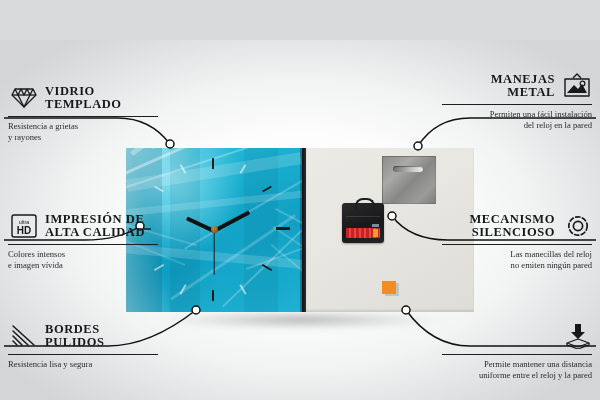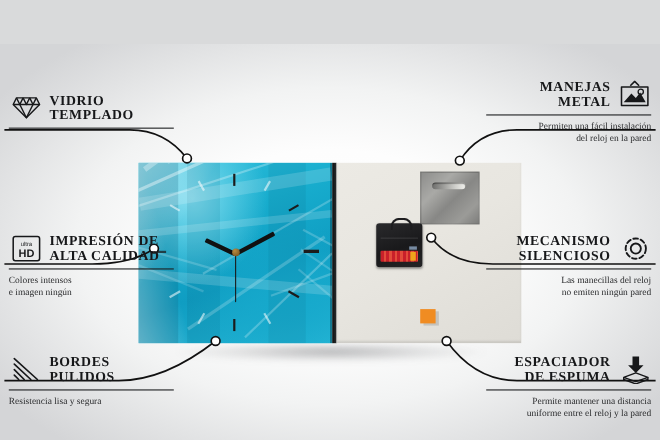--- a/index.html
+++ b/index.html
@@ -212,39 +212,41 @@
               <path d="M8 9 L14 21 L20 9"></path>
           </g>
         </svg>
       </div>
       <div class="ftitle">
         <div>VIDRIO</div>
         <div>TEMPLADO</div>
       </div>
     </div>
     <div class="frule"></div>
+    <div class="fdesc" style="white-space:pre-line;">Resistencia a grietas
+y rayones</div>
   </div>
 
   <div class="feature left" style="top:172px;">
     <div class="ftop">
       <div class="ficon">
         <svg width="28" height="26" viewBox="0 0 28 26">
           <rect x="2" y="2" width="24" height="22" rx="2" fill="none" stroke="#17181a" stroke-width="1.4"></rect>
           <text x="14" y="11" font-family="Liberation Sans, sans-serif" font-size="5.4" text-anchor="middle" fill="#17181a">ultra</text>
           <text x="14" y="21" font-family="Liberation Sans, sans-serif" font-size="10" font-weight="bold" text-anchor="middle" fill="#17181a">HD</text>
         </svg>
       </div>
       <div class="ftitle">
         <div>IMPRESIÓN DE</div>
         <div>ALTA CALIDAD</div>
       </div>
     </div>
     <div class="frule"></div>
     <div class="fdesc" style="white-space:pre-line;">Colores intensos
-e imagen ningún</div>
+e imagen vívida</div>
   </div>
 
   <div class="feature left" style="top:282px;">
     <div class="ftop">
       <div class="ficon">
         <svg width="28" height="24" viewBox="0 0 28 24">
           <g stroke="#17181a" stroke-width="1.5" stroke-linecap="round">
             <line x1="3" y1="2" x2="24" y2="21"></line>
             <line x1="3" y1="7" x2="18" y2="21"></line>
             <line x1="3" y1="12" x2="12" y2="21"></line>
@@ -309,23 +311,19 @@
         <svg width="28" height="26" viewBox="0 0 28 26">
           <g fill="#17181a">
             <path d="M11 1 h6 v8 h4 l-7 7 l-7 -7 h4 z"></path>
           </g>
           <g fill="none" stroke="#17181a" stroke-width="1.3" stroke-linejoin="round">
             <path d="M14 16 L25 20 L14 24 L3 20 Z"></path>
             <path d="M3 20 L3 22 L14 26 L25 22 L25 20"></path>
           </g>
         </svg>
       </div>
-      <div class="ftitle">
-        <div>ESPACIADOR</div>
-        <div>DE ESPUMA</div>
-      </div>
     </div>
     <div class="frule"></div>
     <div class="fdesc" style="white-space:pre-line;">Permite mantener una distancia
 uniforme entre el reloj y la pared</div>
   </div>
 
 </div>
 
 </body></html>

